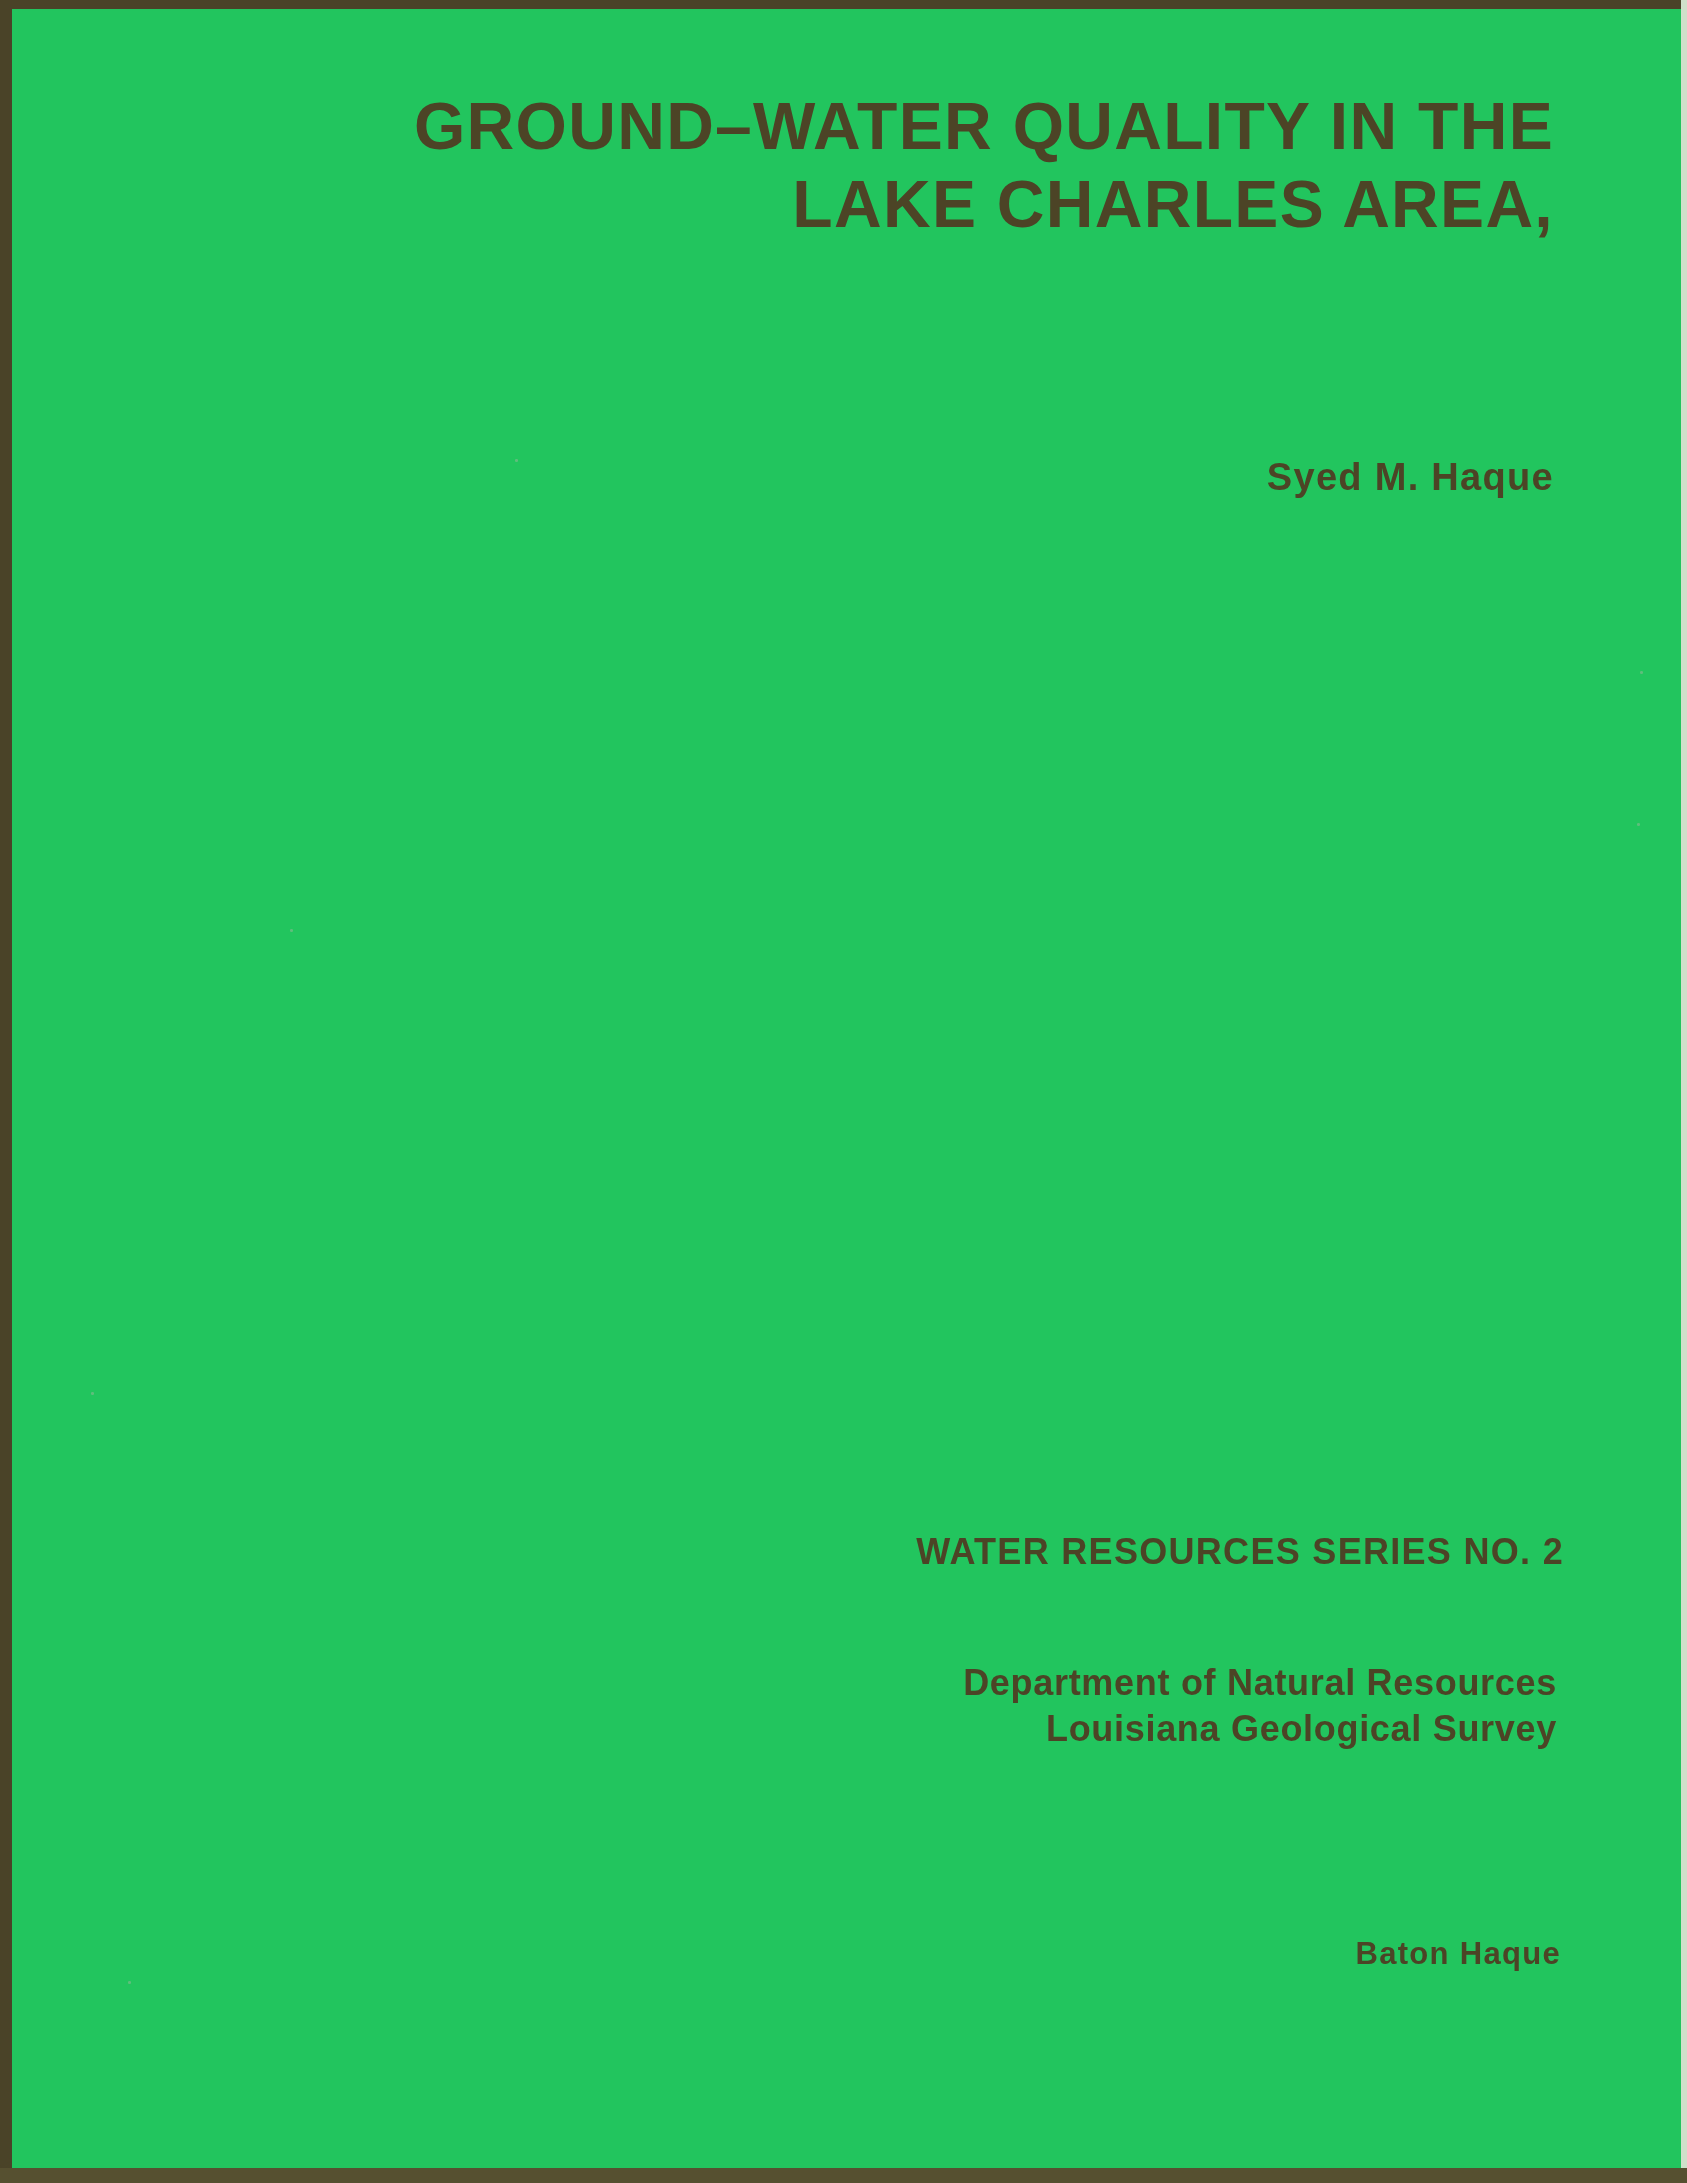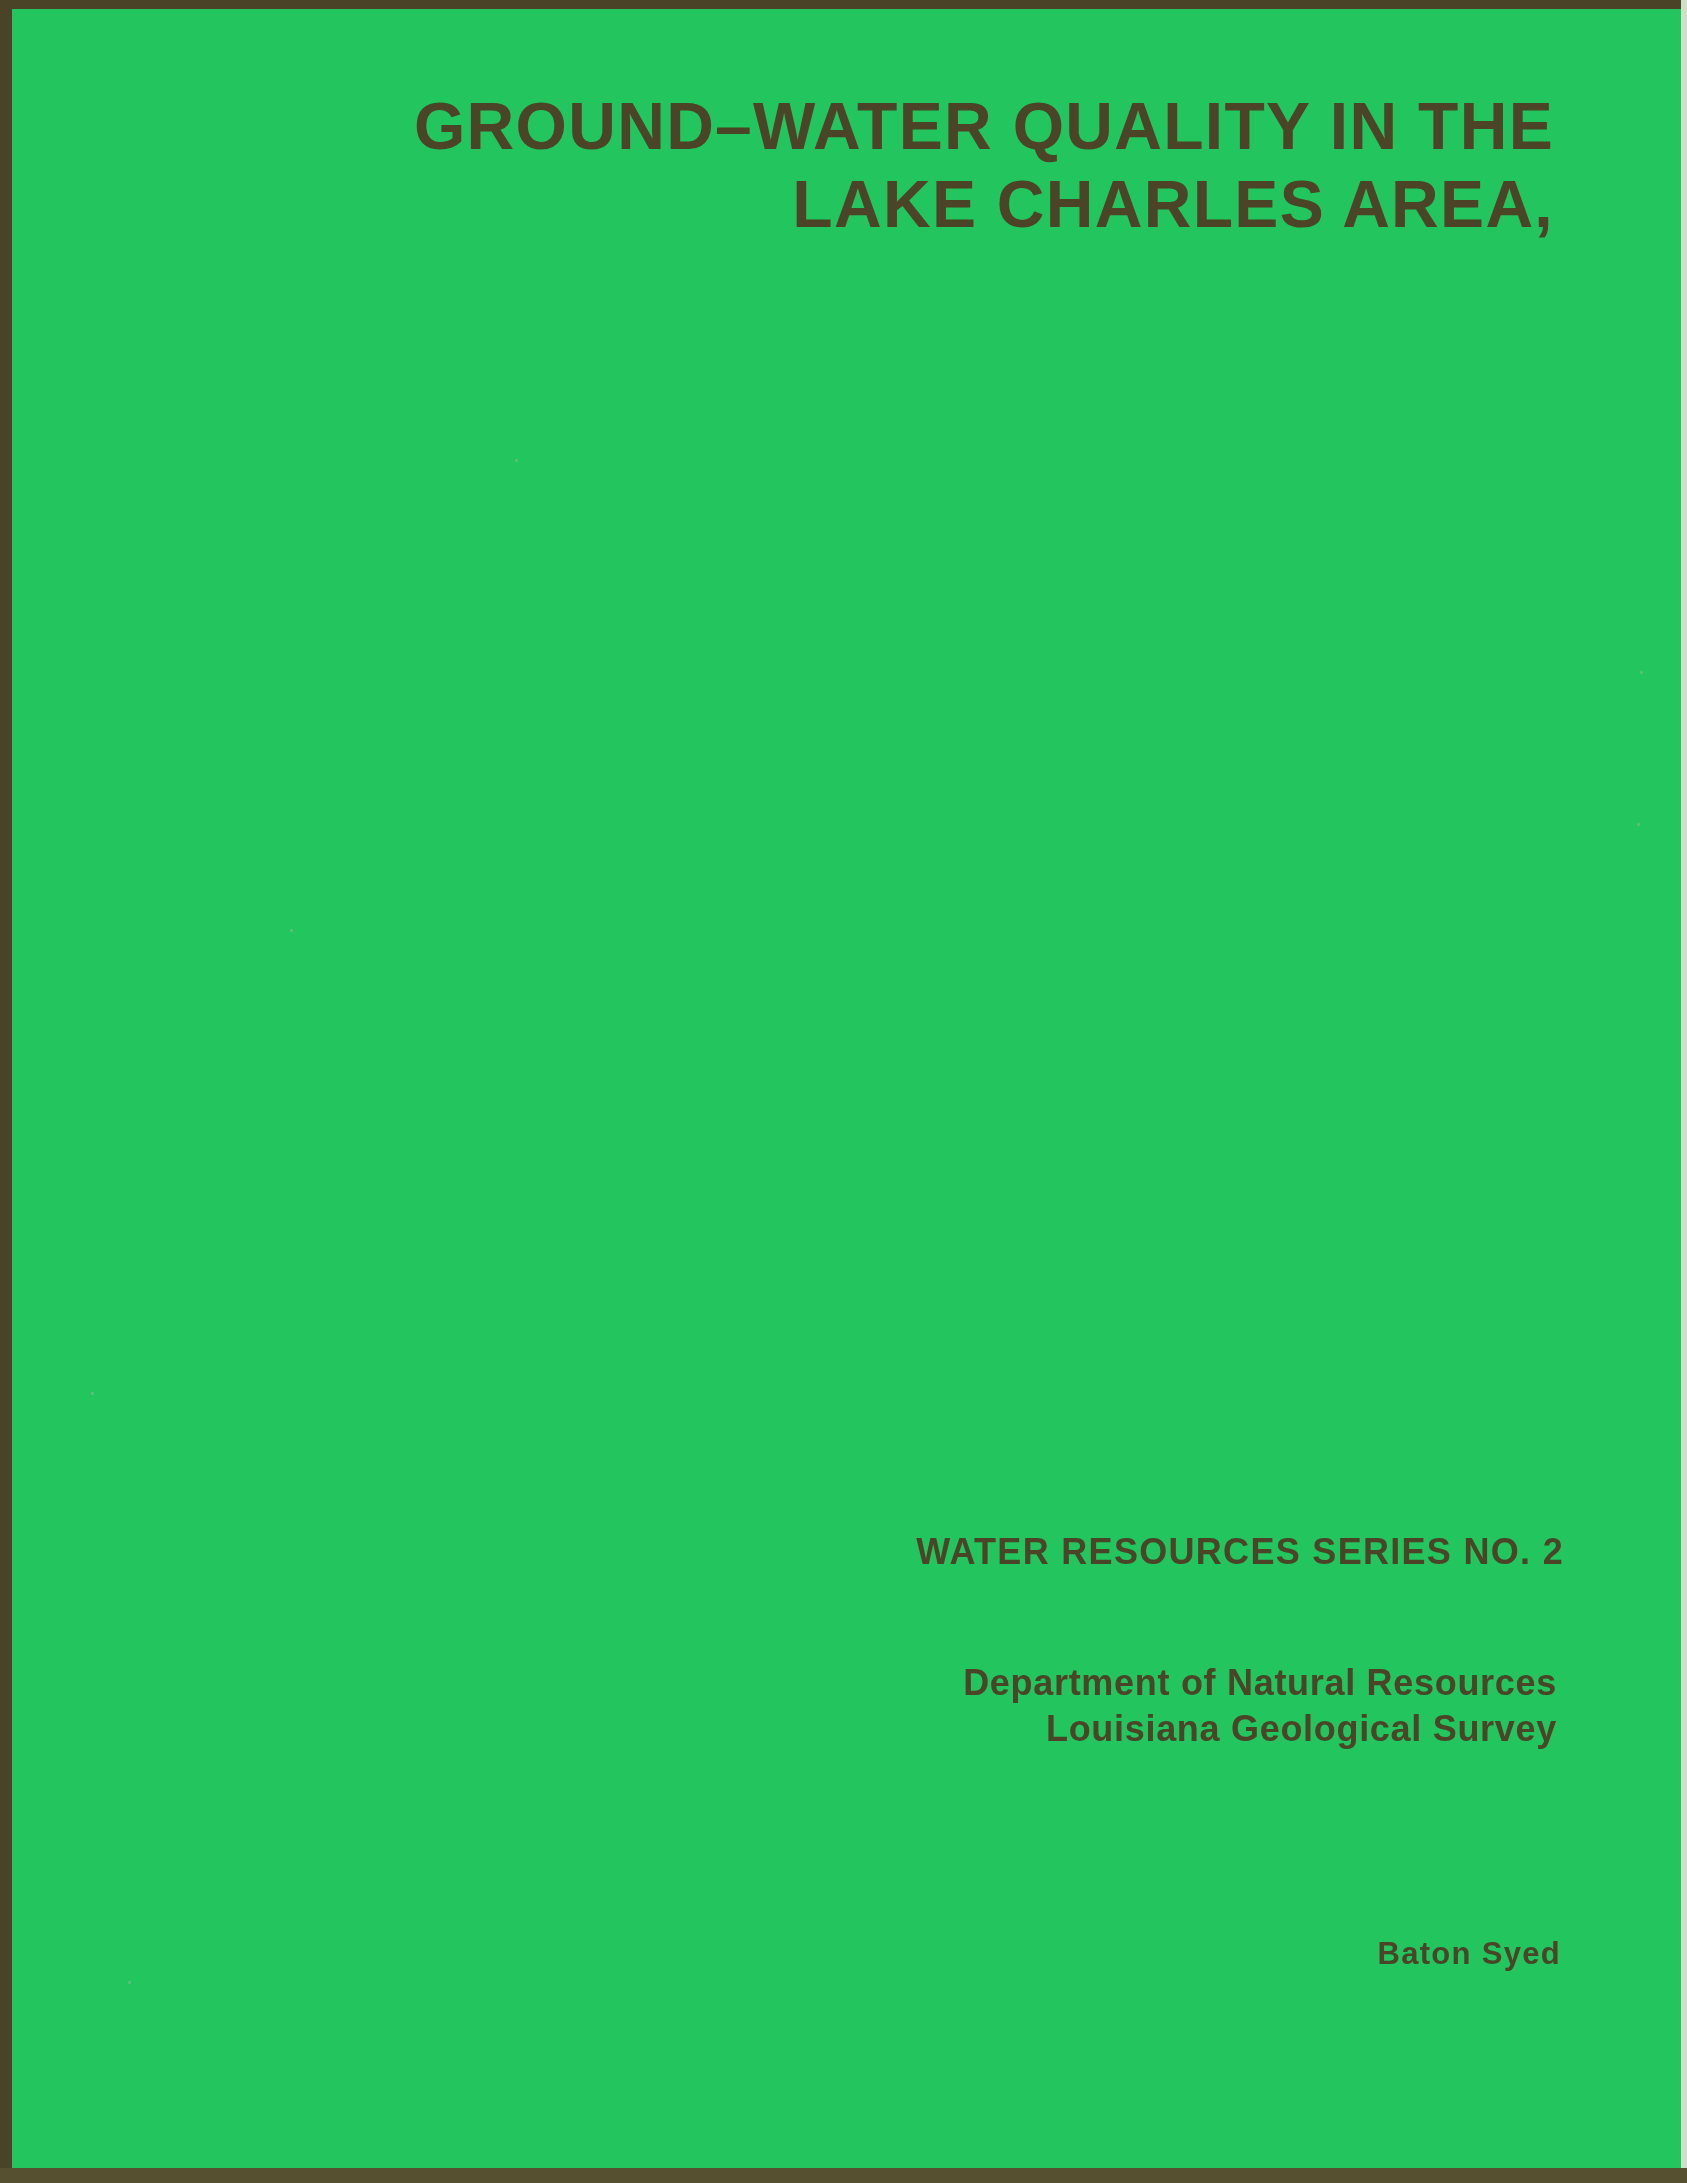--- a/index.html
+++ b/index.html
@@ -142,30 +142,31 @@
   <div class="edge-right"></div>
   <div class="edge-bottom"></div>
 
   <div class="content">
 
     <div class="title-block">
       <span class="title-line">GROUND–WATER QUALITY IN THE</span>
       <span class="title-line">LAKE CHARLES AREA,</span>
     </div>
 
+    <div class="author">Syed M. Haque</div>
 
     <div class="series">WATER  RESOURCES SERIES NO. 2</div>
 
     <div class="agency">
       <span>Department of Natural Resources</span>
       <span>Louisiana Geological Survey</span>
     </div>
 
     <div class="imprint">
-      <span>Baton Syed</span>
+      <span>Baton Haque</span>
     </div>
 
     <div class="speck" style="left:503px; top:450px;"></div>
     <div class="speck" style="left:278px; top:920px;"></div>
     <div class="speck" style="left:1628px; top:662px;"></div>
     <div class="speck" style="left:79px; top:1383px;"></div>
     <div class="speck" style="left:1625px; top:814px;"></div>
     <div class="speck" style="left:116px; top:1972px;"></div>
 
   </div>

